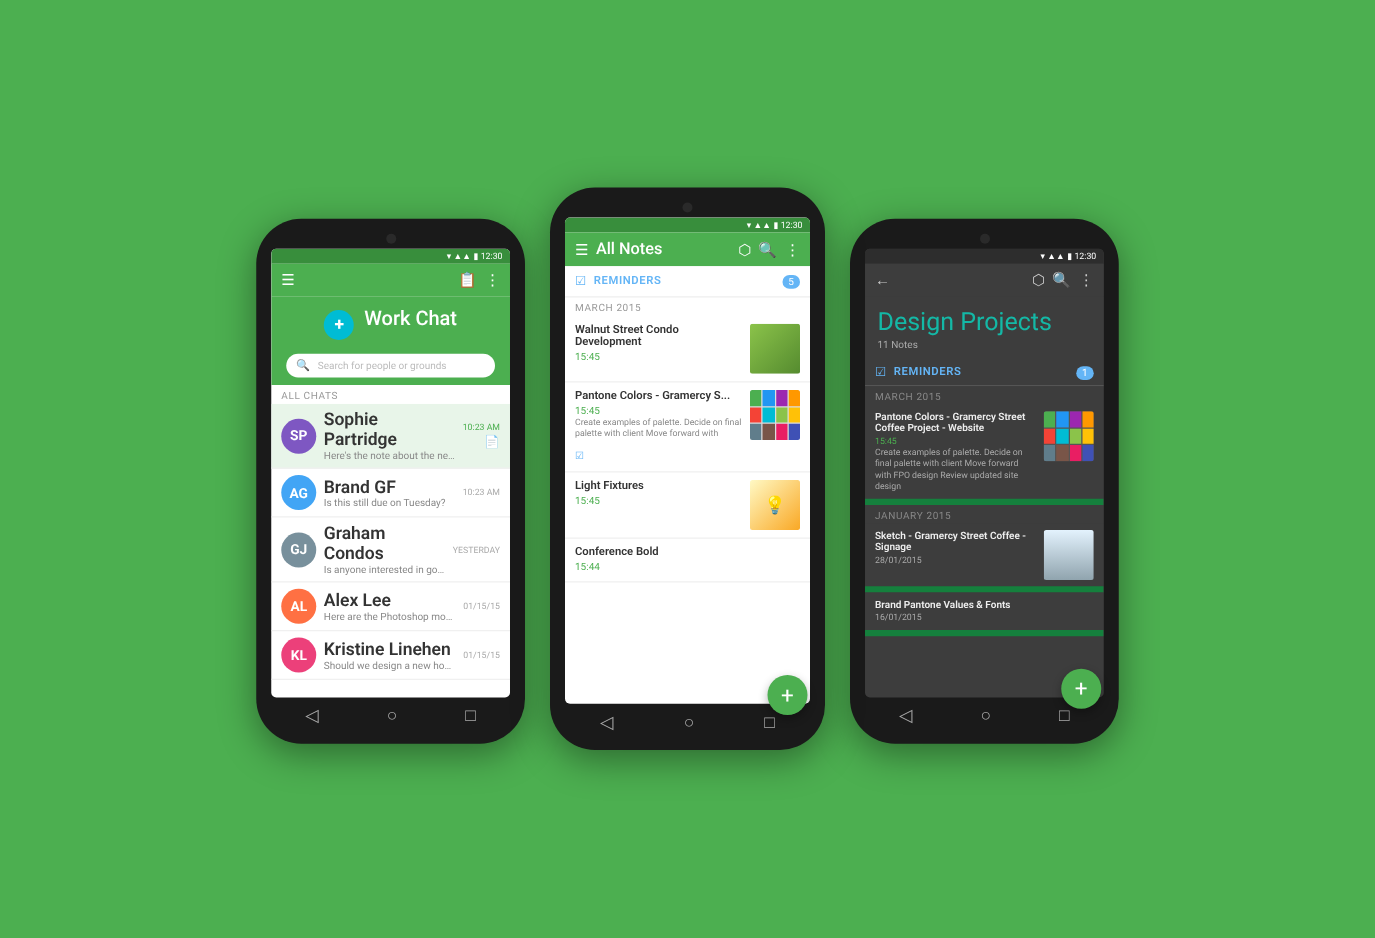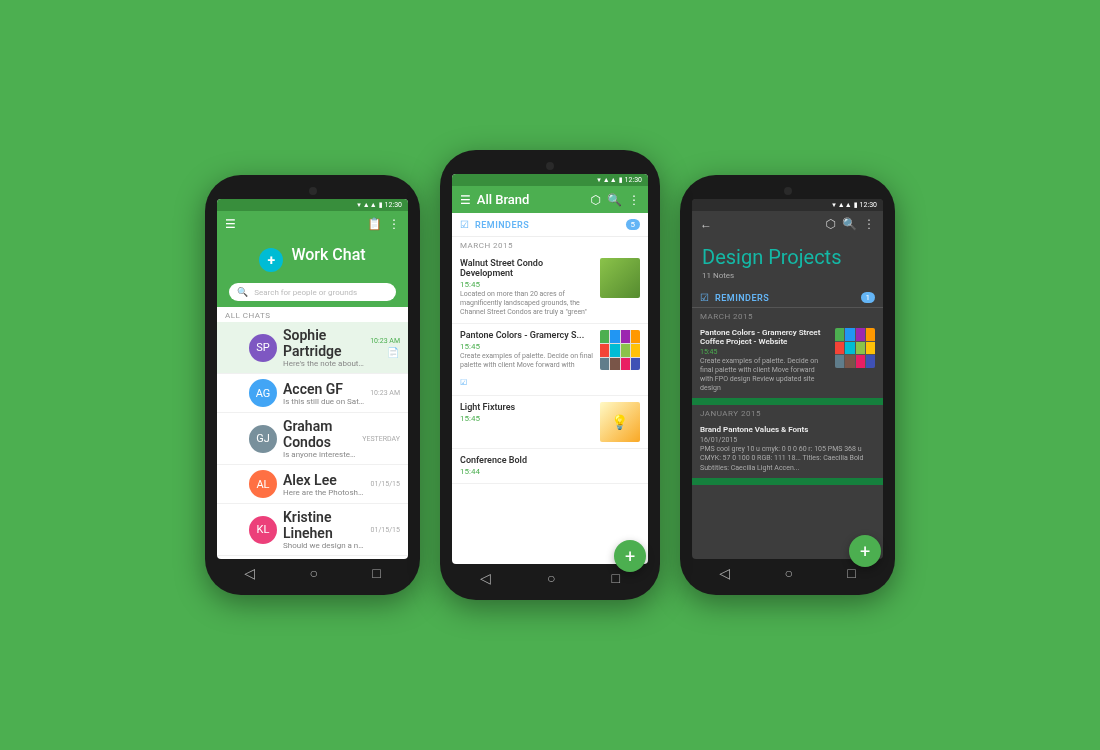--- a/index.html
+++ b/index.html
@@ -130,23 +130,22 @@
       border-bottom: 1px solid #f0f0f0;
       gap: 6px;
     }
     .chat-item.active { background: #E8F5E9; }
     .avatar {
       width: 28px; height: 28px;
       border-radius: 50%;
       background: #bbb;
       flex-shrink: 0;
       display: flex; align-items: center; justify-content: center;
-      font-size: 11px; color: white; font-weight: normal;
+      font-size: 11px; color: white; font-weight: bold;
       overflow: hidden;
-      margin-left: 24px;
     }
     .chat-info { flex: 1; min-width: 0; }
     .chat-name { font-size: 14px; font-weight: 600; color: #333; }
     .chat-preview { font-size: 8px; color: #888; white-space: nowrap; overflow: hidden; text-overflow: ellipsis; }
     .chat-meta { text-align: right; font-size: 7px; color: #aaa; flex-shrink: 0; }
     .chat-meta.active { color: #4CAF50; }
     .note-icon { font-size: 10px; color: #555; }
 
     
     .notes-header {
@@ -236,21 +235,21 @@
       background: #64B5F6;
       color: white;
       font-size: 8px;
       border-radius: 10px;
       padding: 1px 5px;
     }
 
     .note-item-dark {
       display: flex;
       padding: 5px 8px;
-      border-bottom: 7px solid #15803d;
+      border-bottom: 5px solid #15803d;
       gap: 6px;
       align-items: flex-start;
       background: #3d3d3d;
     }
     .note-content-dark { flex: 1; min-width: 0; }
     .note-title-dark { font-size: 8px; font-weight: 600; color: #eee; margin-bottom: 2px; }
     .note-time-dark { font-size: 7px; color: #4CAF50; margin-bottom: 1px; }
     .note-body-dark { font-size: 7px; color: #aaa; line-height: 1.3; }
     .month-label-dark { font-size: 8px; color: #888; padding: 4px 8px 2px; letter-spacing: 0.5px; background: #3d3d3d; }
 
@@ -320,22 +319,22 @@
           <div class="chat-preview">Here's the note about the new office...</div>
         </div>
         <div style="display:flex;flex-direction:column;align-items:flex-end;gap:2px;">
           <div class="chat-meta active">10:23 AM</div>
           <span class="note-icon">📄</span>
         </div>
       </div>
       <div class="chat-item">
         <div class="avatar" style="background:#42A5F5;">AG</div>
         <div class="chat-info">
-          <div class="chat-name">Accen GF</div>
-          <div class="chat-preview">Is this still due on Saturday?</div>
+          <div class="chat-name">Brand GF</div>
+          <div class="chat-preview">Is this still due on Tuesday?</div>
         </div>
         <div class="chat-meta">10:23 AM</div>
       </div>
       <div class="chat-item">
         <div class="avatar" style="background:#78909C;">GJ</div>
         <div class="chat-info">
           <div class="chat-name">Graham Condos</div>
           <div class="chat-preview">Is anyone interested in going to In-N-Out?</div>
         </div>
         <div class="chat-meta">YESTERDAY</div>
@@ -374,42 +373,41 @@
       <div class="status-icons">
         <span>▾</span>
         <span>▲▲</span>
         <span>▮</span>
         <span>12:30</span>
       </div>
     </div>
 
     <div class="notes-header">
       <span class="icon-btn">☰</span>
-      <span class="notes-title">All Brand</span>
+      <span class="notes-title">All Notes</span>
       <div class="top-bar-icons">
         <span class="icon-btn">⬡</span>
         <span class="icon-btn">🔍</span>
         <span class="icon-btn">⋮</span>
       </div>
     </div>
 
     <div class="reminders-bar">
       <span class="reminder-icon">☑</span>
       <span class="reminder-label">REMINDERS</span>
       <span class="reminder-badge">5</span>
     </div>
 
     <div style="flex:1; overflow:hidden;">
       <div class="month-label">MARCH 2015</div>
 
       <div class="note-item">
         <div class="note-content">
           <div class="note-title">Walnut Street Condo Development</div>
           <div class="note-time">15:45</div>
-          <div class="note-body">Located on more than 20 acres of magnificently landscaped grounds, the Channel Street Condos are truly a "green"</div>
         </div>
         <div class="note-thumb">
           <div class="thumb-building"></div>
         </div>
       </div>
 
       <div class="note-item">
         <div class="note-content">
           <div class="note-title">Pantone Colors - Gramercy S...</div>
           <div class="note-time">15:45</div>
@@ -517,26 +515,34 @@
             <div style="background:#607D8B;"></div>
               <div style="background:#795548;"></div>
               <div style="background:#E91E63;"></div>
               <div style="background:#3F51B5;"></div>
           </div>
         </div>
       </div>
 
       <div class="month-label-dark">JANUARY 2015</div>
 
+      <div class="note-item-dark">
+        <div class="note-content-dark">
+          <div class="note-title-dark">Sketch - Gramercy Street Coffee - Signage</div>
+          <div class="note-time-dark" style="color:#aaa;">28/01/2015</div>
+        </div>
+        <div class="note-thumb">
+          <div class="thumb-bridge"></div>
+        </div>
+      </div>
 
       <div class="note-item-dark">
         <div class="note-content-dark">
           <div class="note-title-dark">Brand Pantone Values &amp; Fonts</div>
           <div class="note-time-dark" style="color:#aaa;">16/01/2015</div>
-          <div class="note-body-dark">PMS cool grey 10 u  cmyk: 0 0 0 60  r: 105  PMS 368 u  CMYK: 57 0 100 0  RGB: 111 18... Titles: Caecilia Bold  Subtitles: Caecilia Light  Accen...</div>
         </div>
       </div>
     </div>
 
   </div>
 
   <div class="fab-note">+</div>
   <div class="phone-bottom">
     <span class="nav-btn">◁</span>
     <span class="nav-btn">○</span>

